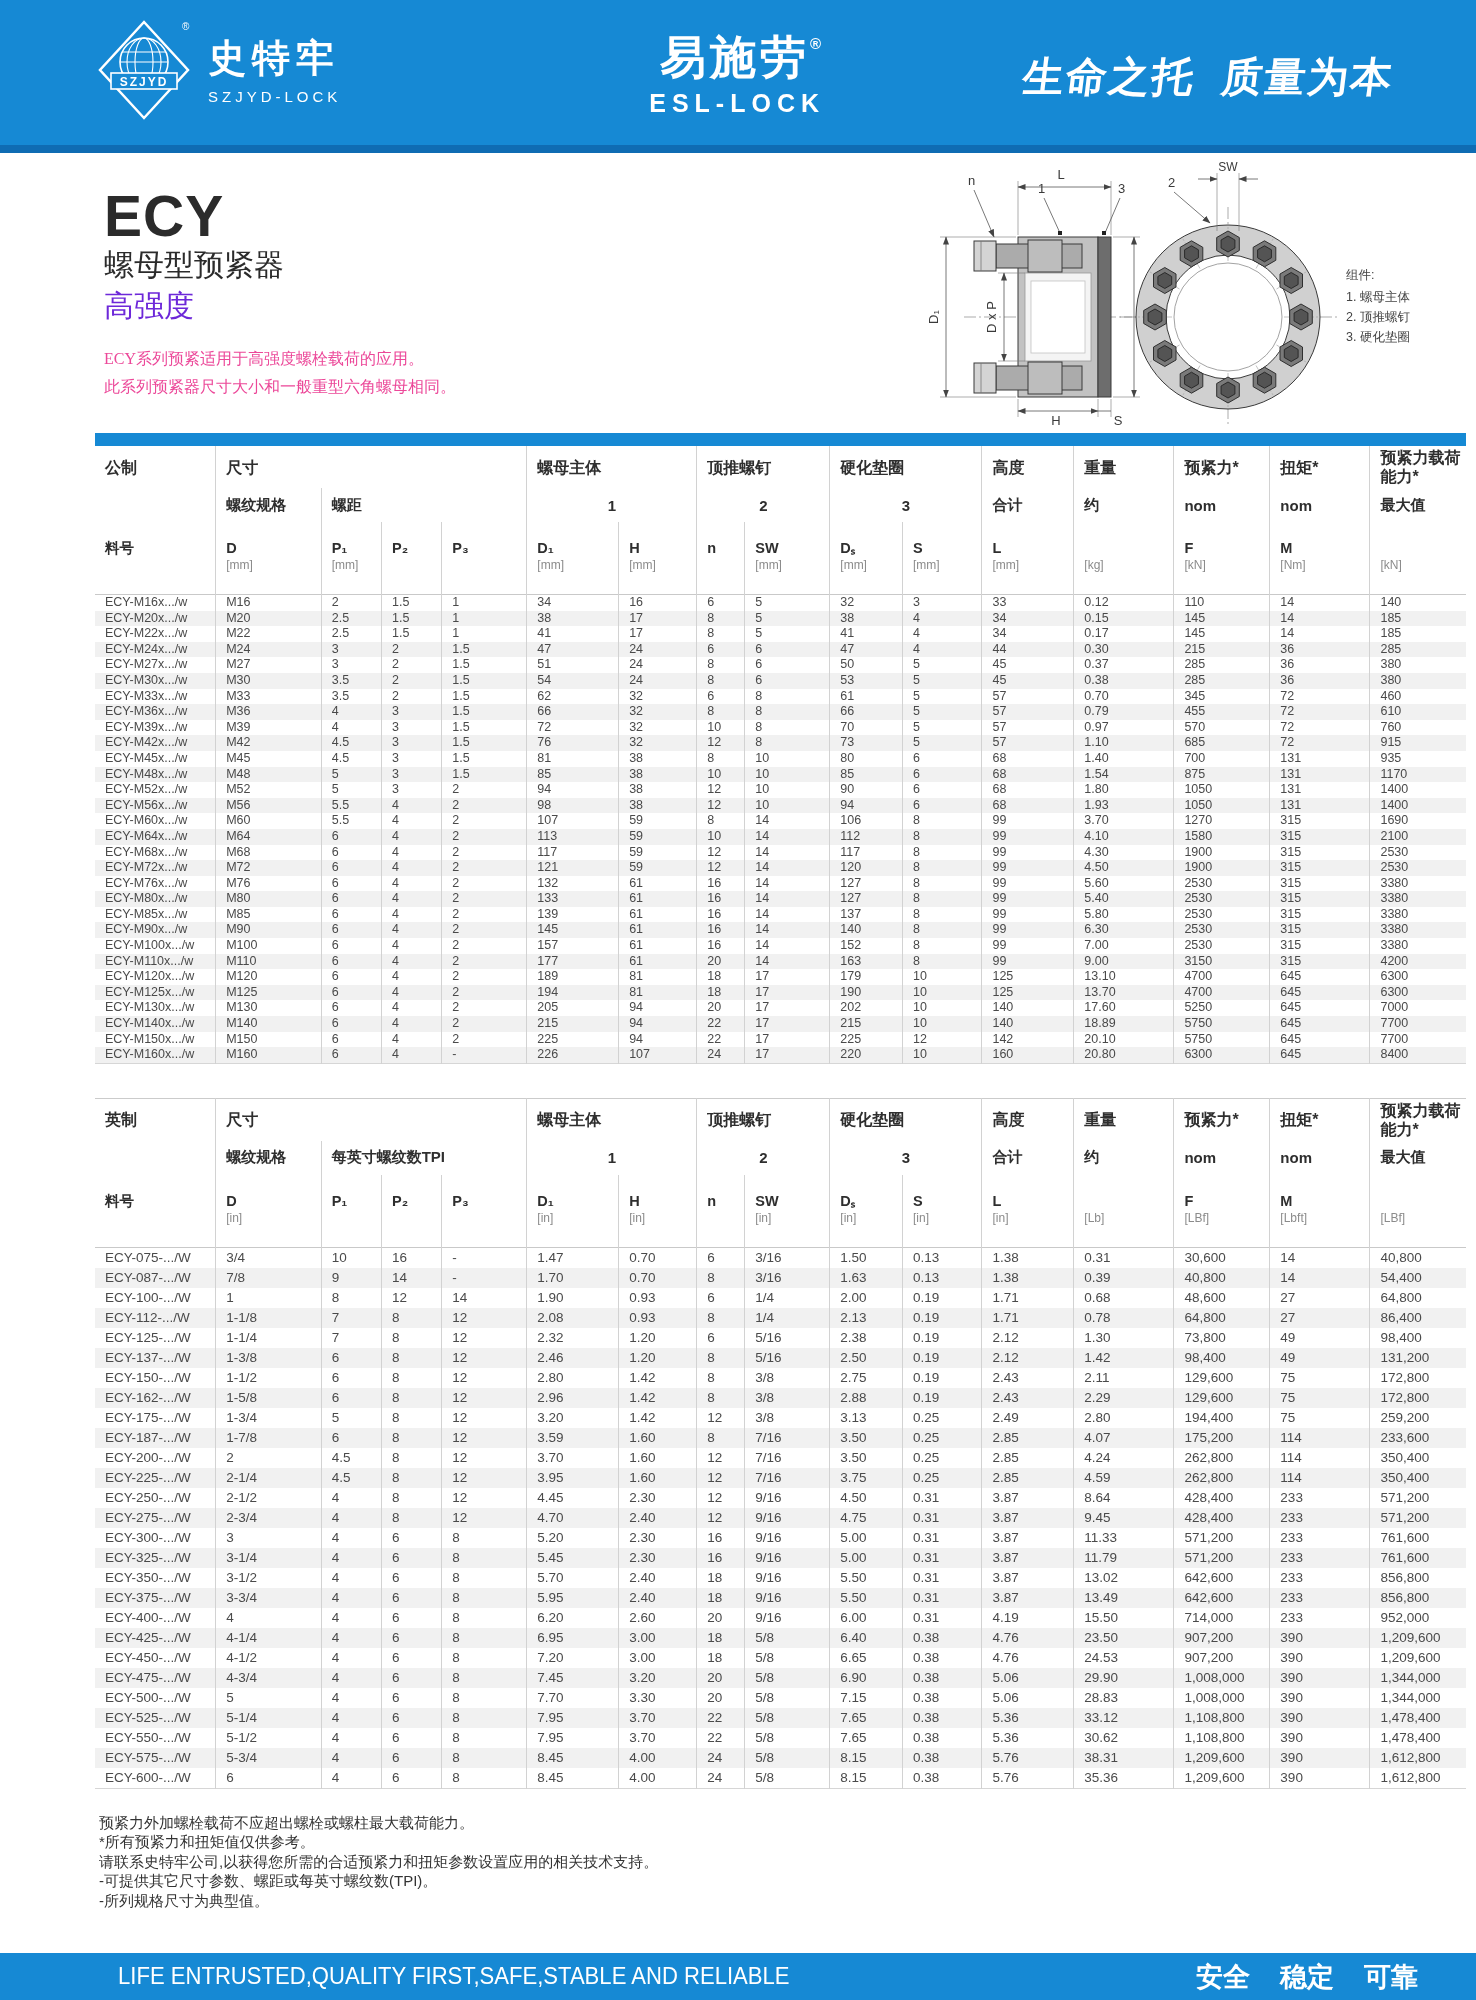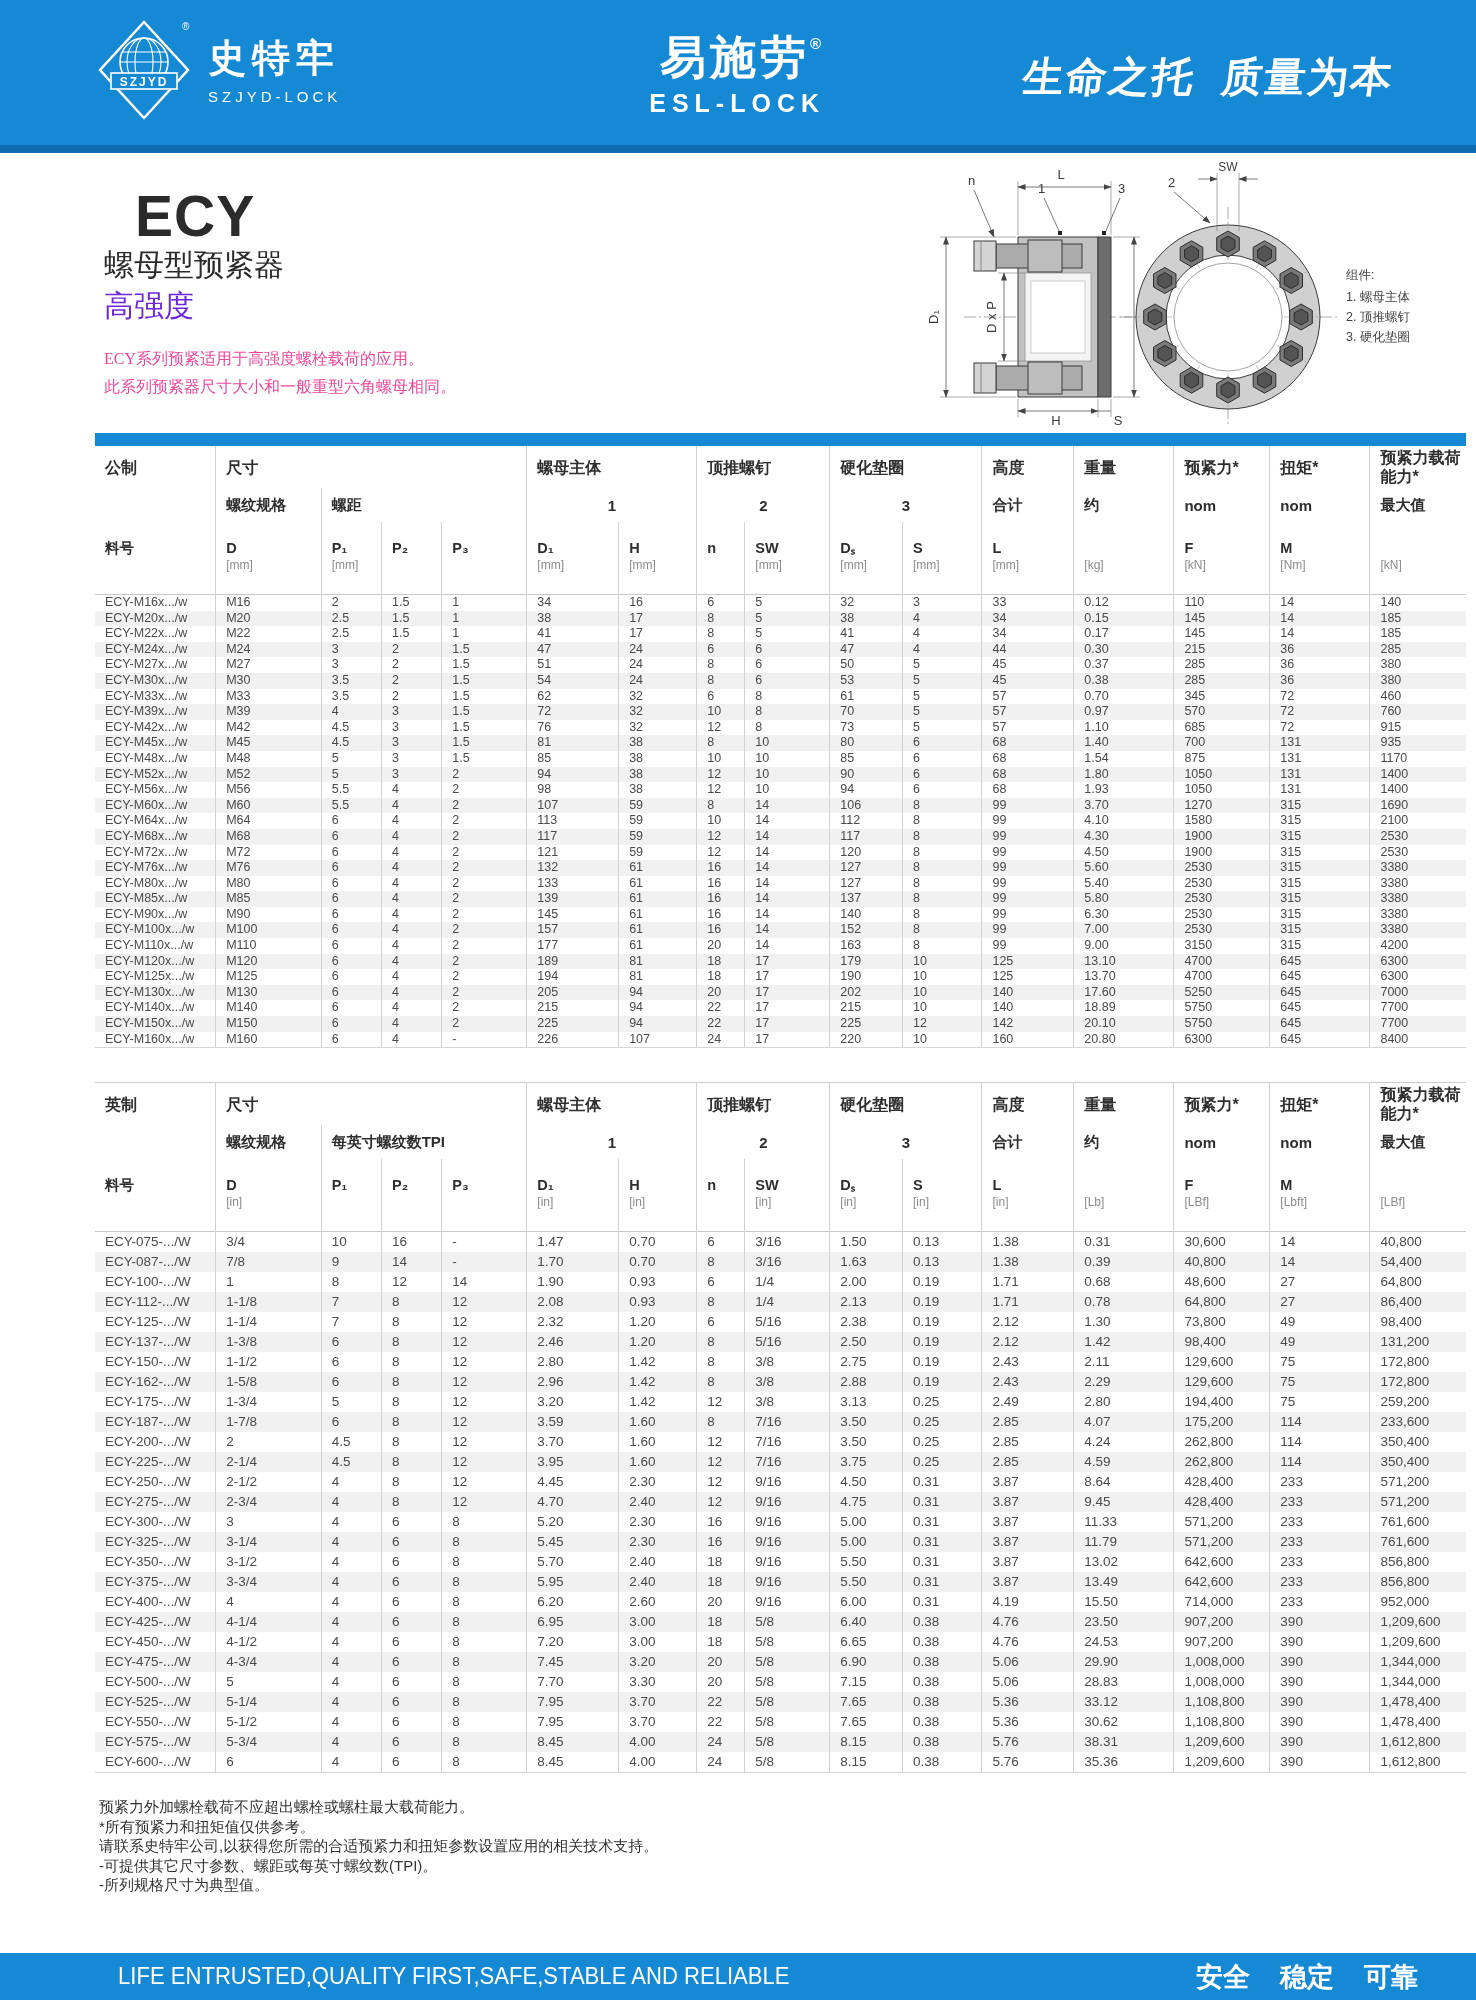--- a/index.html
+++ b/index.html
@@ -17,21 +17,21 @@
   .brand-en{font-size:15px; letter-spacing:4px; margin-top:8px;}
   .brand-center{position:absolute; left:575px; top:18px; width:250px; text-align:right; color:#fff;}
   .center-cn{font-size:46px; font-weight:bold; letter-spacing:4px; line-height:52px;}
   .center-cn sup{font-size:15px; vertical-align:24px;}
   .center-en{font-size:25px; font-weight:bold; letter-spacing:6px; margin-top:6px;}
   .slogan{position:absolute; right:82px; top:50px; color:#fff; font-size:41px; font-weight:bold;
           transform:skewX(-7deg); white-space:pre; letter-spacing:2px;}
   
   .intro{position:relative; height:280px;}
   .title-block{position:absolute; left:104px; top:34px;}
-  .series{font-size:57px; font-weight:600; color:#2b2b2b; line-height:58px; letter-spacing:1px;margin-left:31px;}
+  .series{font-size:57px; font-weight:600; color:#2b2b2b; line-height:58px; letter-spacing:1px;}
   .type-name{font-size:30px; font-weight:500; color:#2b2b2b; margin-top:0;}
   .grade{font-size:30px; font-weight:500; color:#6d28d9; margin-top:0;}
   .desc{margin-top:18px; font-family:"Liberation Serif",serif; font-size:16px; color:#ec4899; line-height:28px;}
   .drawing{position:absolute; right:28px; top:4px;}
   .drawing text{font-family:"Liberation Sans",sans-serif; fill:#3a3a3a; font-size:13px;}
   .drawing .small{font-size:12px;}
   .drawing .legend{font-size:12.5px; fill:#444;}
   .dim{stroke:#555; stroke-width:0.8; fill:none;}
   .ext{stroke:#777; stroke-width:0.6; fill:none;}
   .cl{stroke:#888; stroke-width:0.7; stroke-dasharray:12 3 2 3; fill:none;}
@@ -464,20 +464,38 @@
             <td>8</td>
             <td>61</td>
             <td>5</td>
             <td>57</td>
             <td>0.70</td>
             <td>345</td>
             <td>72</td>
             <td>460</td>
           </tr>
           <tr>
+            <td>ECY-M36x.../w</td>
+            <td>M36</td>
+            <td>4</td>
+            <td>3</td>
+            <td>1.5</td>
+            <td>66</td>
+            <td>32</td>
+            <td>8</td>
+            <td>8</td>
+            <td>66</td>
+            <td>5</td>
+            <td>57</td>
+            <td>0.79</td>
+            <td>455</td>
+            <td>72</td>
+            <td>610</td>
+          </tr>
+          <tr>
             <td>ECY-M39x.../w</td>
             <td>M39</td>
             <td>4</td>
             <td>3</td>
             <td>1.5</td>
             <td>72</td>
             <td>32</td>
             <td>10</td>
             <td>8</td>
             <td>70</td>

